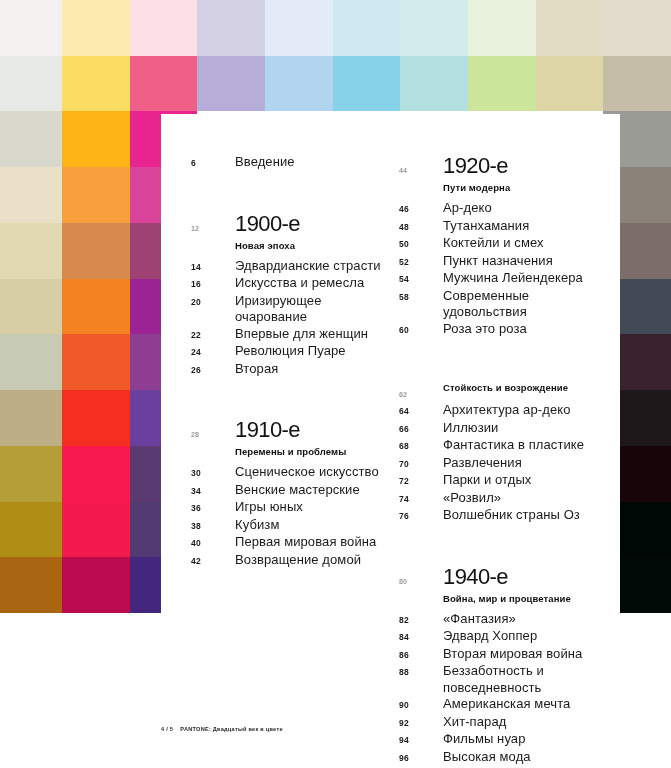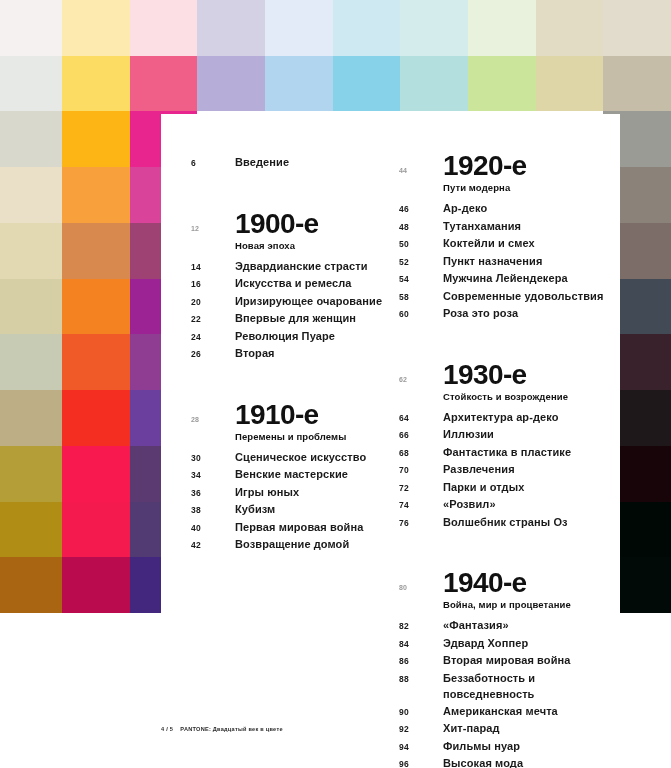--- a/index.html
+++ b/index.html
@@ -55,43 +55,43 @@
   }
   .toc-entry .pg {
     width: 44px;
     flex: 0 0 44px;
     font-size: 8.5px;
     font-weight: bold;
     color: #1a1a1a;
     letter-spacing: .2px;
   }
   .toc-entry .ttl {
-    font-size: 11px;
-    font-weight: bold;
+    font-size: 13px;
+    font-weight: normal;
     color: #1a1a1a;
     letter-spacing: .1px;
   }
 
   
   .decade {
     display: flex;
     align-items: flex-start;
   }
   .decade .pg {
     width: 44px;
     flex: 0 0 44px;
     font-size: 7px;
     font-weight: bold;
     color: #9a9a9a;
     padding-top: 13px;
     letter-spacing: .2px;
   }
   .decade-text .decade-num {
-    font-size: 28px;
-    font-weight: bold;
+    font-size: 22px;
+    font-weight: normal;
     color: #111111;
     letter-spacing: -0.6px;
     line-height: 24px;
   }
   .decade-text .decade-sub {
     font-size: 9.5px;
     font-weight: bold;
     color: #111111;
     letter-spacing: .1px;
     line-height: 16px;
@@ -358,21 +358,20 @@
         </div>
         <div class="toc-entry">
           <span class="pg">60</span>
           <span class="ttl">Роза это роза</span>
         </div>
         <div class="gap-lg"></div>
         <div class="gap-md"></div>
         <div class="decade">
           <div class="pg">62</div>
           <div class="decade-text">
-            <div class="decade-num">1930-е</div>
             <div class="decade-sub">Стойкость и возрождение</div>
           </div>
         </div>
         <div class="gap-sm"></div>
         <div class="toc-entry">
           <span class="pg">64</span>
           <span class="ttl">Архитектура ар-деко</span>
         </div>
         <div class="toc-entry">
           <span class="pg">66</span>

